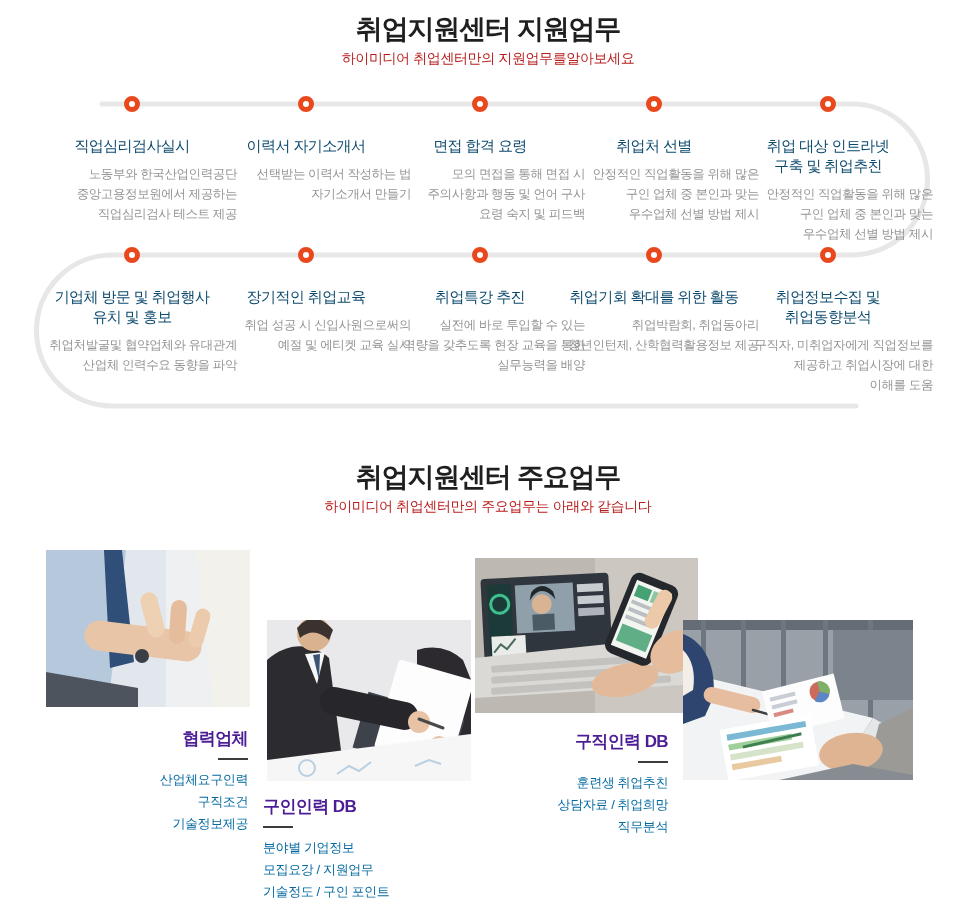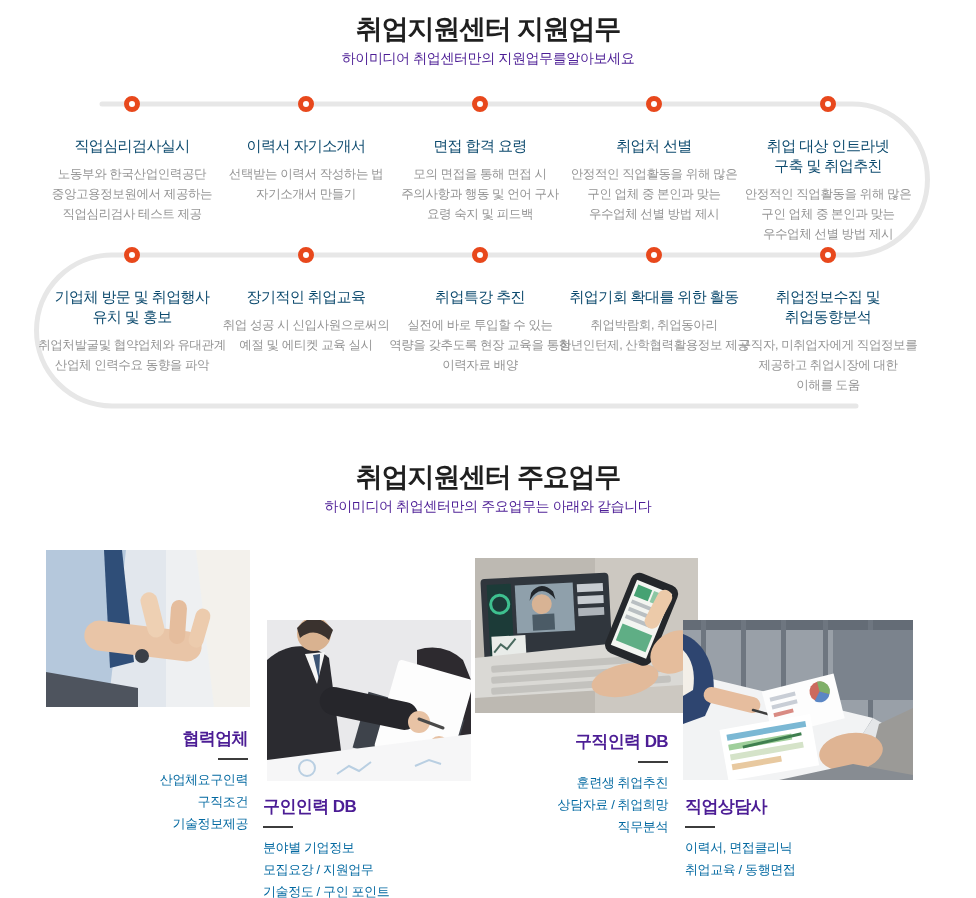--- a/index.html
+++ b/index.html
@@ -1,26 +1,26 @@
 <!DOCTYPE html>
 <html><head>
 <meta charset="utf-8">
 <style>
   html,body{margin:0;padding:0;background:#fff;}
   .page{position:relative;width:976px;height:898px;background:#fff;overflow:hidden;
         font-family:"Liberation Sans","DejaVu Sans",sans-serif;}
   .sec-title{position:absolute;left:0;width:976px;text-align:center;
              font-size:27px;font-weight:700;color:#1f1f1f;letter-spacing:-1.2px;}
   .sec-sub{position:absolute;left:0;width:976px;text-align:center;
-           font-size:14px;color:#4c1d95;letter-spacing:-0.4px;}
+           font-size:14px;color:#b91c1c;letter-spacing:-0.4px;}
   .tl-svg{position:absolute;left:0;top:0;width:976px;height:440px;}
   .tl-item{position:absolute;width:210px;text-align:center;}
   .tl-title{font-size:15px;line-height:20px;font-weight:400;color:#0c4a6e;
             letter-spacing:-0.6px;margin-bottom:8px;}
-  .tl-desc div{font-size:12.5px;line-height:20px;color:#949494;letter-spacing:-0.4px;white-space:nowrap;}
+  .tl-desc div{font-size:12.5px;line-height:20px;color:#949494;letter-spacing:-0.4px;white-space:nowrap;text-align:right;}
   .photo{position:absolute;}
   .photo svg{display:block;}
   .card-label{position:absolute;}
   .card-label.right{text-align:right;}
   .card-title{font-size:17px;font-weight:700;color:#4c1d95;letter-spacing:-0.6px;line-height:19px;}
   .card-divider{width:30px;height:2px;background:#3c3c3c;margin:10px 0 9px 0;}
   .card-label.right .card-divider{margin-left:auto;}
   .card-items div{font-size:13px;line-height:22px;color:#0369a1;letter-spacing:-0.4px;white-space:nowrap;}
 </style>
 </head>
@@ -117,21 +117,21 @@
         <div>예절 및 에티켓 교육 실시</div>
     </div>
   </div>
   <div class="tl-item" style="left:375px;top:287px">
     <div class="tl-title">
         <div>취업특강 추진</div>
       </div>
     <div class="tl-desc">
       <div>실전에 바로 투입할 수 있는</div>
         <div>역량을 갖추도록 현장 교육을 통한</div>
-        <div>이력자료 배양</div>
+        <div>실무능력을 배양</div>
     </div>
   </div>
   <div class="tl-item" style="left:549px;top:287px">
     <div class="tl-title">
         <div>취업기회 확대를 위한 활동</div>
       </div>
     <div class="tl-desc">
       <div>취업박람회, 취업동아리</div>
         <div>청년인턴제, 산학협력활용정보 제공</div>
     </div>
@@ -295,22 +295,14 @@
   <div class="card-label right" style="left:468px;top:732px;width:200px">
     <div class="card-title">구직인력 DB</div>
     <div class="card-divider"></div>
     <div class="card-items">
       <div>훈련생 취업추친</div>
       <div>상담자료 / 취업희망</div>
       <div>직무분석</div>
     </div>
   </div>
 
-  <div class="card-label" style="left:685px;top:797px;width:210px">
-    <div class="card-title">직업상담사</div>
-    <div class="card-divider"></div>
-    <div class="card-items">
-      <div>이력서, 면접클리닉</div>
-      <div>취업교육 / 동행면접</div>
-    </div>
-  </div>
 
 </div>
 
 </body></html>

